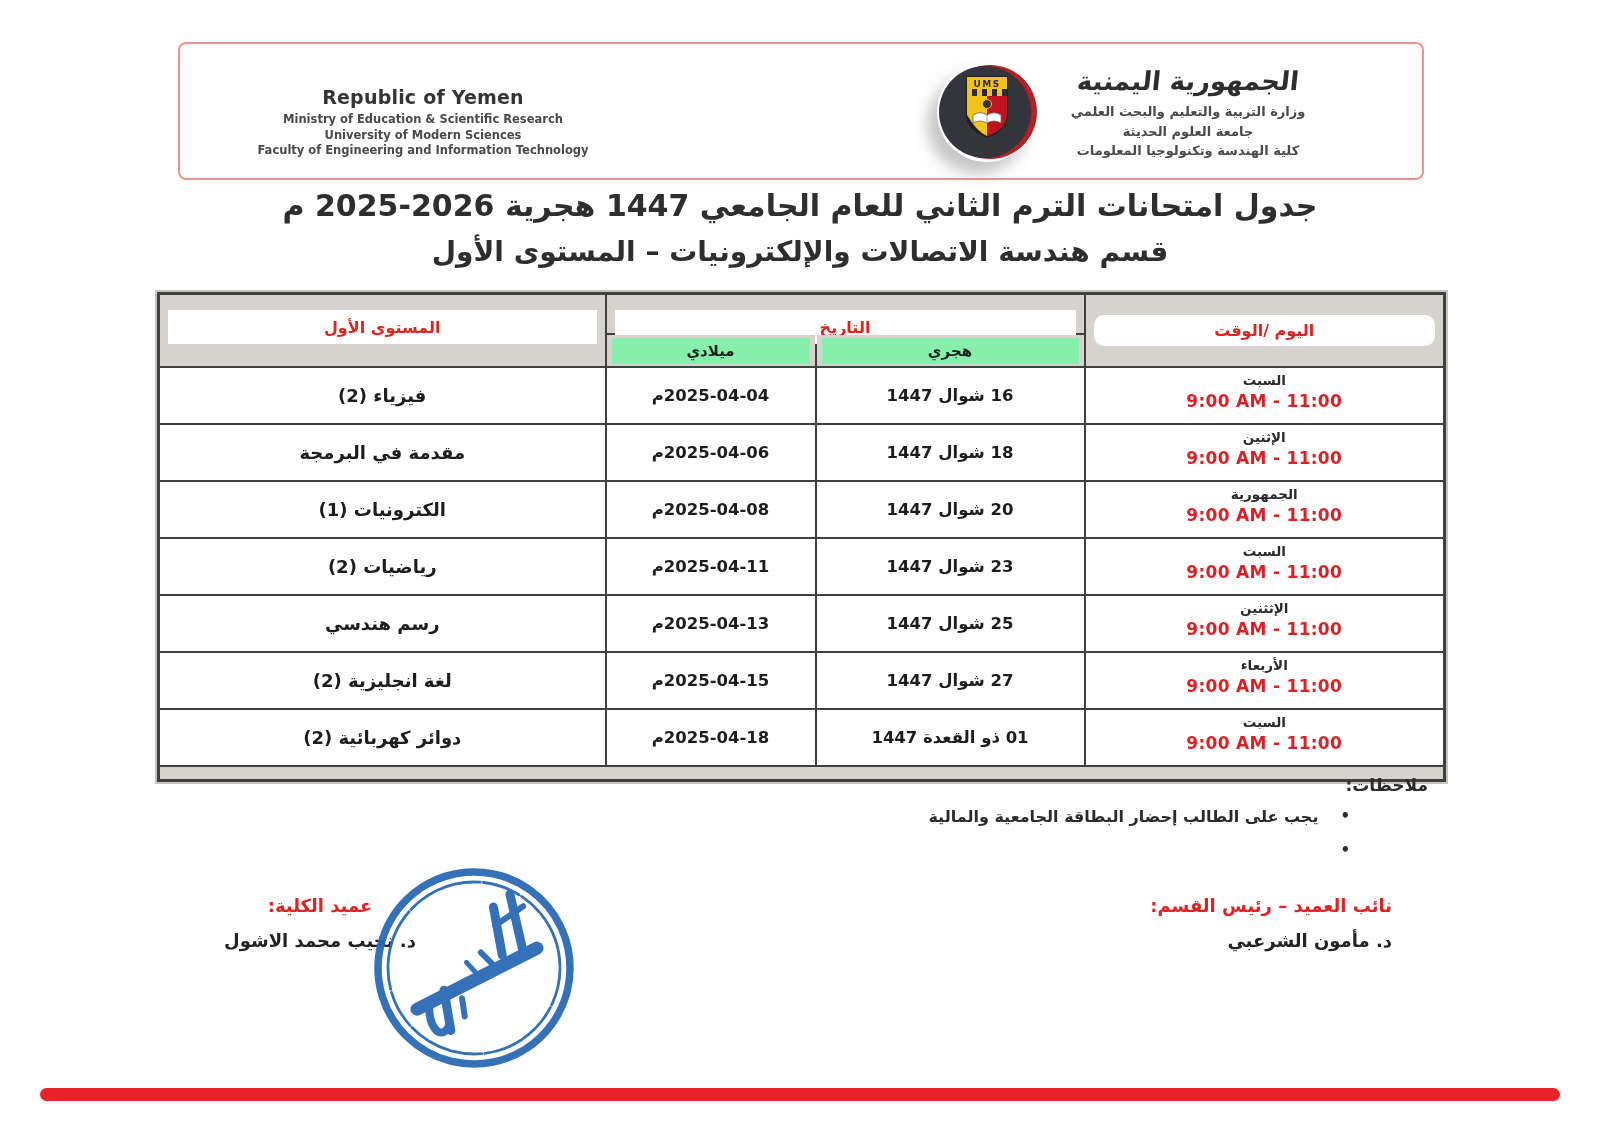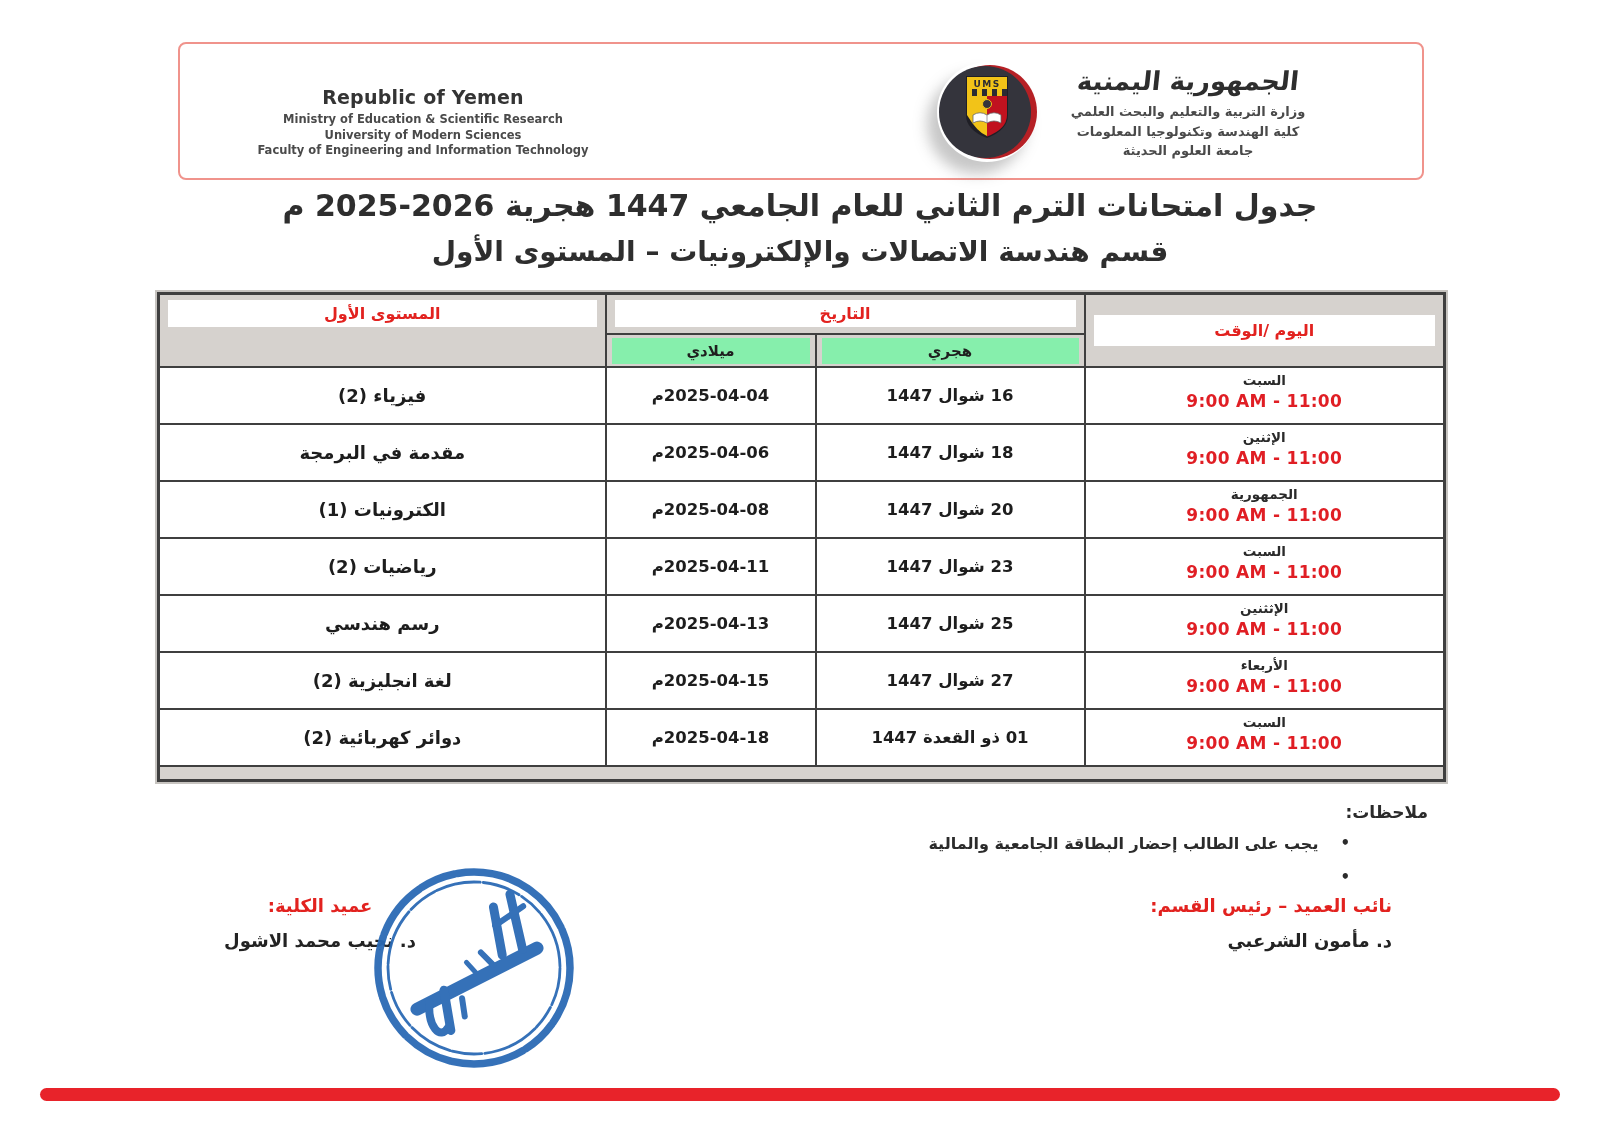--- a/index.html
+++ b/index.html
@@ -49,40 +49,40 @@
   table.sched th,table.sched td{border:2px solid #3f3f3f;padding:0;}
   table.sched thead th{background:#d6d2ce;position:relative;}
   th.h-daytime{height:71px;}
   th.h-date{height:37px;}
   th.h-sub{height:30px;}
   .strip{
     position:absolute;left:8px;right:8px;background:#ffffff;
     display:flex;align-items:center;justify-content:center;
     font-weight:bold;font-size:16px;color:#e2221f;
   }
-  .strip.top{top:5px;height:27px;}
-  .strip.mid{top:20px;height:31px;}
+  .strip.top{top:15px;height:34px;}
+  .strip.mid{top:20px;height:31px;border-radius:10px;}
   .subbox{
     margin:2px 5px;height:26px;background:#86efac;
     display:flex;align-items:center;justify-content:center;
     font-weight:bold;font-size:15px;color:#1f1f1f;
   }
   td.c-subject{height:55px;text-align:center;font-weight:bold;font-size:18px;color:#1d1d1d;}
   td.c-date{text-align:center;font-weight:bold;font-size:16.5px;color:#1d1d1d;}
   td.c-daytime{text-align:center;vertical-align:top;}
   .dayname{font-size:13.5px;font-weight:bold;color:#2a2a2a;margin-top:4px;}
   .timetxt{
     direction:ltr;unicode-bidi:isolate;display:block;margin-top:3px;
     font-size:17px;font-weight:bold;color:#e01e24;letter-spacing:.3px;
   }
   tr.footband td{height:12px;background:#d6d2ce;}
 
   
   .notes{position:absolute;right:172px;top:775px;width:520px;direction:rtl;color:#2b2b2b;}
-  .notes .nh{font-size:17px;font-weight:bold;text-align:right;margin-top:27px;}
+  .notes .nh{font-size:17px;font-weight:bold;text-align:right;}
   .notes ul{list-style:none;margin:12px 78px 0 0;padding:0;}
   .notes li{display:flex;gap:22px;align-items:flex-start;font-size:16px;font-weight:bold;margin-bottom:14px;}
   .notes .blt{font-size:15px;line-height:1.3;}
 
   
   .sig{position:absolute;direction:rtl;}
   .sig .role{color:#e2221f;font-size:18px;font-weight:bold;}
   .sig .name{color:#232323;font-size:18px;font-weight:bold;margin-top:14px;}
   .sig-right{right:208px;top:895px;text-align:right;width:420px;}
   .sig-left{left:205px;top:895px;text-align:center;width:230px;}
@@ -126,22 +126,22 @@
           <circle cx="20" cy="27" r="4.5" fill="#34343c" stroke="#f2c318" stroke-width="1"></circle>
           <path d="M6,38 Q13,33.5 20,38 Q27,33.5 34,38 L34,46 Q27,42 20,46 Q13,42 6,46 Z" fill="#ffffff" stroke="#666" stroke-width="0.8"></path>
           <line x1="20" y1="38" x2="20" y2="46" stroke="#888" stroke-width="0.8"></line>
         </g>
       </svg>
     </div>
 
     <div class="lh-right">
       <div class="callig">الجمهورية اليمنية</div>
       <div class="l">وزارة التربية والتعليم والبحث العلمي</div>
+      <div class="l">جامعة العلوم الحديثة</div>
       <div class="l">كلية الهندسة وتكنولوجيا المعلومات</div>
-      <div class="l">جامعة العلوم الحديثة</div>
     </div>
   </div>
 
   <div class="title-block">
     <div class="t1">جدول امتحانات الترم الثاني للعام الجامعي 1447 هجرية 2026-2025 م</div>
     <div class="t2">قسم هندسة الاتصالات والإلكترونيات – المستوى الأول</div>
   </div>
 
   <table class="sched">
     <colgroup>

